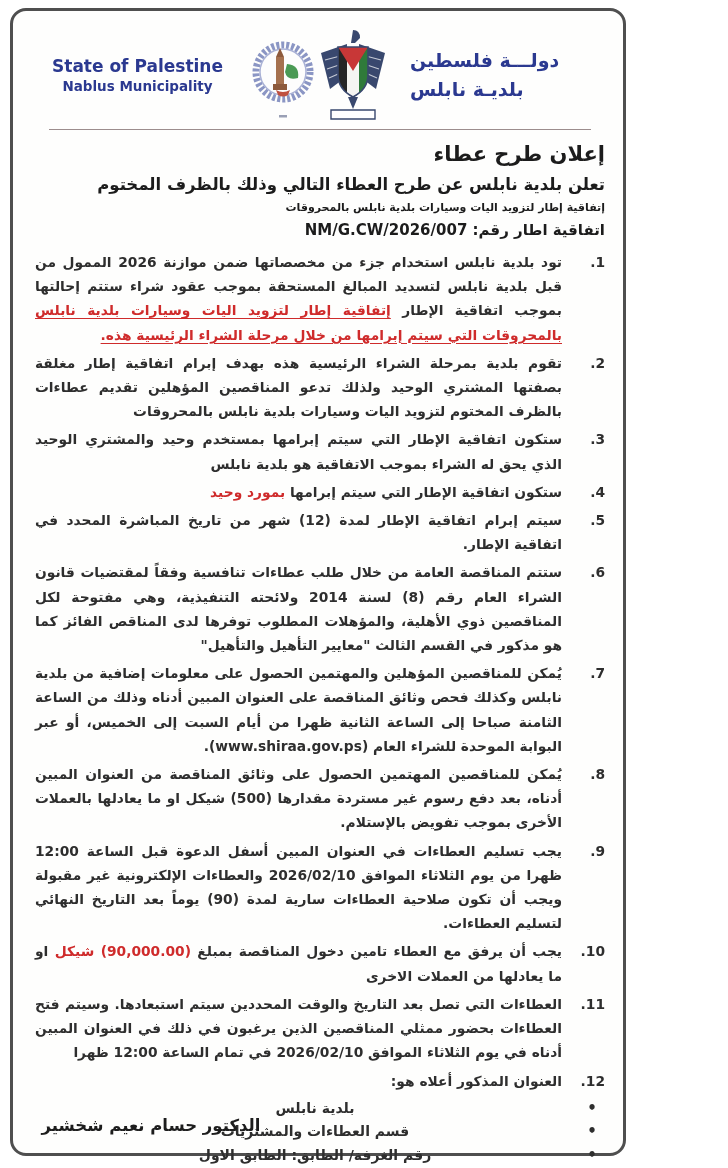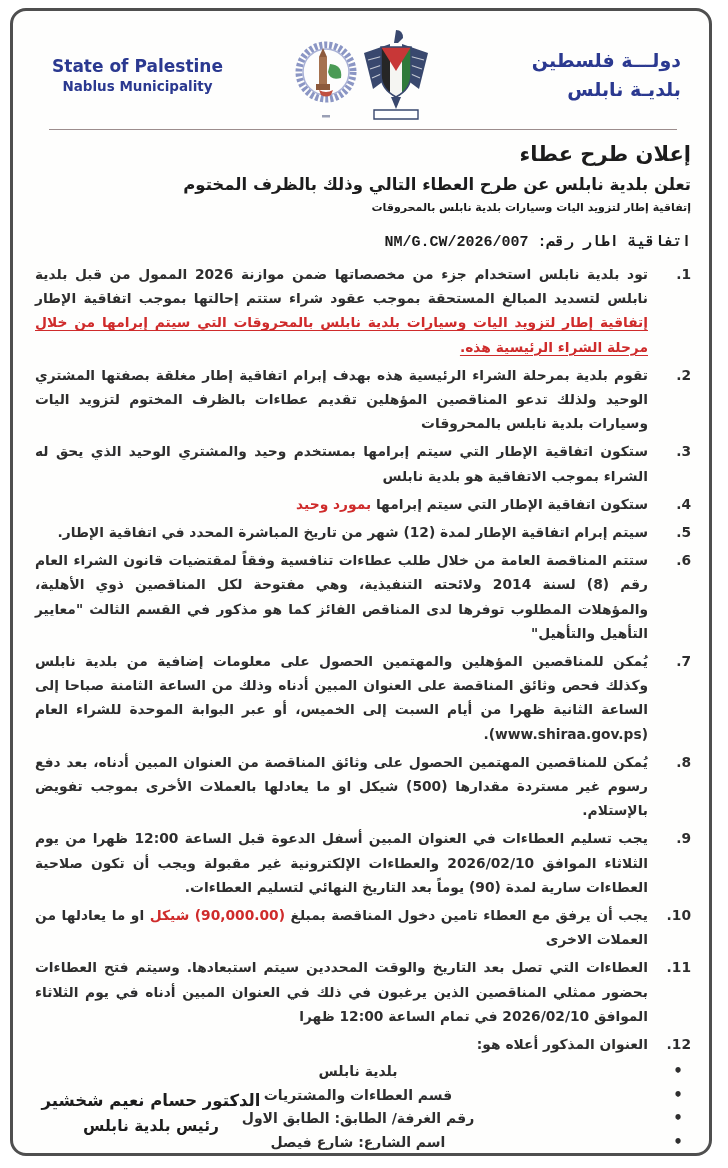--- a/index.html
+++ b/index.html
@@ -1,33 +1,33 @@
 <!DOCTYPE html>
 <html lang="ar"><head>
 <meta charset="utf-8">
 <style>
   html,body{margin:0;padding:0;background:#ffffff;width:728px;height:1168px;overflow:hidden;
     font-family:"DejaVu Sans",sans-serif;}
-  .sheet{position:absolute;left:10px;top:8px;width:702px;height:1148px;box-sizing:border-box;
+  .sheet{position:absolute;left:10px;top:8px;width:616px;height:1148px;box-sizing:border-box;
     border:3px solid #4f4f4f;border-radius:16px;background:#fefefd;padding:12px 18px 10px 22px;}
   
   .hdr{display:flex;align-items:center;padding:4px 10px 0 10px;}
   .hdr-left{width:185px;text-align:center;color:#2b3990;}
   .hdr-left .l1{font-size:17px;font-weight:bold;}
   .hdr-left .l2{font-size:13.5px;font-weight:bold;margin-top:2px;}
   .hdr-logos{flex:1;display:flex;justify-content:center;align-items:flex-start;gap:4px;}
-  .hdr-right{width:185px;text-align:right;direction:rtl;color:#2b3990;
+  .hdr-right{width:185px;text-align:left;direction:rtl;color:#2b3990;
     font-size:19px;font-weight:bold;line-height:1.55;}
   .hdr-rule{border:0;border-top:1.5px solid #9c8d8d;margin:6px 14px 0 14px;}
   
   .titleblock{direction:rtl;text-align:right;color:#1c1c1c;margin-top:12px;}
   .t1{font-size:21px;font-weight:bold;}
   .t2{font-size:16.5px;font-weight:bold;margin-top:9px;}
   .t3{font-size:11px;font-weight:bold;margin-top:7px;}
-  .t4{font-size:15px;font-weight:bold;margin-top:18px;font-family:Liberation Mono, monospace;}
+  .t4{font-size:15px;font-weight:bold;margin-top:7px;}
   
   .list{direction:rtl;margin-top:11px;color:#2e2e2e;font-size:13.8px;font-weight:bold;}
   .item{display:flex;gap:13px;margin-bottom:4px;}
   .num{flex:0 0 30px;direction:ltr;text-align:right;line-height:24.2px;}
   .content{flex:1;text-align:justify;line-height:24.2px;}
   .red{color:#cf2b2b;}
   .red-u{color:#cf2b2b;text-decoration:underline;text-underline-offset:3px;}
   
   .addr{direction:rtl;margin-top:4px;color:#2e2e2e;font-size:14px;font-weight:bold;}
   .brow{display:flex;}
@@ -163,16 +163,15 @@
         <span class="btext">رقم الغرفة/ الطابق: الطابق الاول</span>
       </div>
       <div class="brow">
         <span class="bdot">•</span>
         <span class="btext">اسم الشارع: شارع فيصل</span>
       </div>
     </div>
 
   <div class="sig">
     <div class="s1">الدكتور حسام نعيم شخشير</div>
-    <div class="s2">رئيس بلدية نابلس</div>
   </div>
 
 </div>
 
 </body></html>

